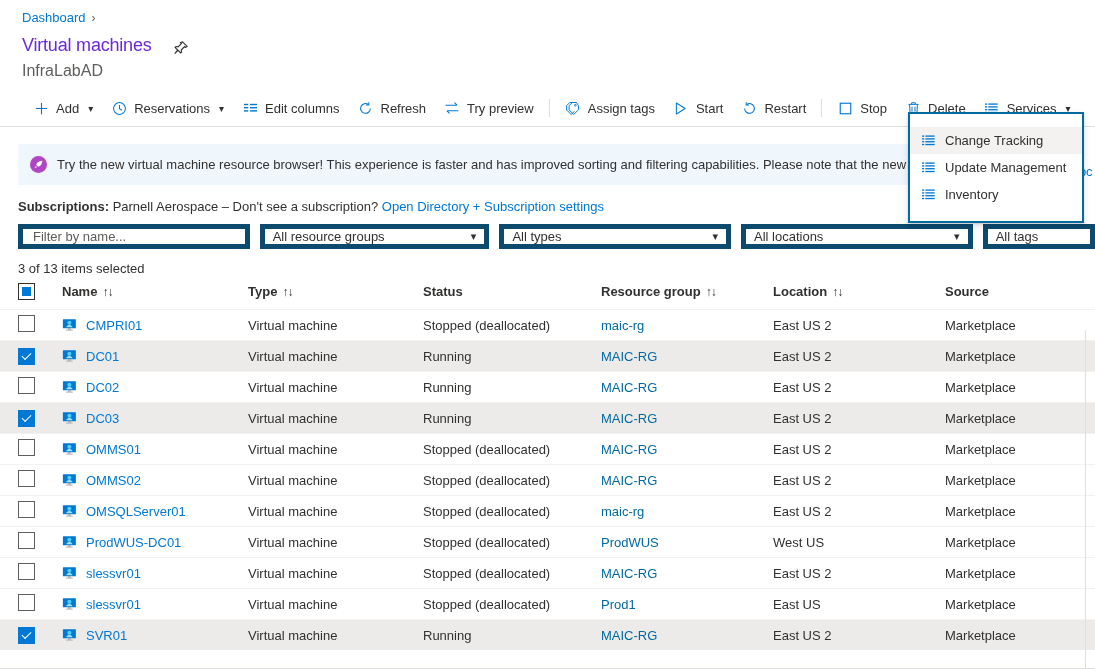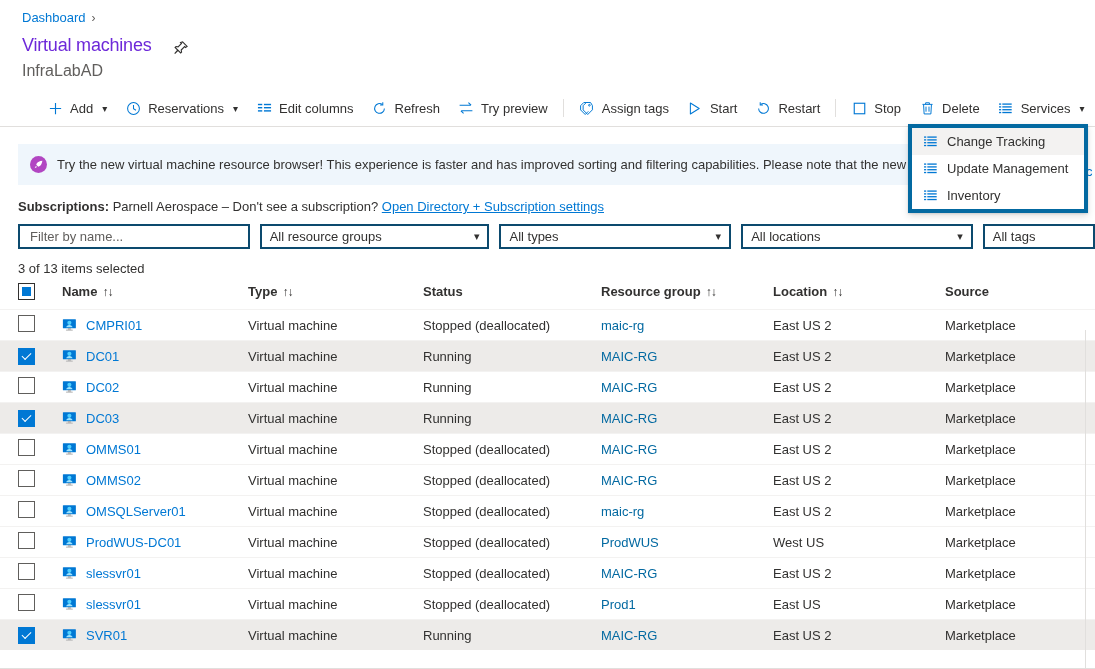--- a/index.html
+++ b/index.html
@@ -67,21 +67,21 @@
     font-size: 16px;
     color: #605e5c;
   }
 
   
   .commandbar {
     display: flex;
     align-items: center;
     height: 36px;
     margin-top: 10px;
-    padding-left: 38px;
+    padding-left: 24px;
     border-bottom: 1px solid #e1dfdd;
     gap: 0px;
   }
   .cmd {
     display: flex;
     align-items: center;
     height: 30px;
     padding: 0 9px;
     font-size: 13px;
     color: #323130;
@@ -137,32 +137,32 @@
   }
   .banner-text { white-space: nowrap; }
 
   
   .subs {
     padding: 14px 0 0 18px;
     font-size: 13px;
     color: #323130;
   }
   .subs b { font-weight: 700; }
-  .subs .sub-link { color: #0078d4; cursor: pointer; text-decoration: underline; }
+  .subs .sub-link { color: #0078d4; cursor: pointer; }
 
   
   .filters {
     display: flex;
     padding: 10px 0 0 18px;
     gap: 10px;
     align-items: center;
   }
   .fld {
     height: 25px;
-    border: 2px solid #0c4a6e;
+    border: 5px solid #0c4a6e;
     background: #fff;
     display: flex;
     align-items: center;
     padding: 0 8px;
     font-size: 13px;
     box-sizing: border-box;
   }
   .fld input {
     border: 0;
     outline: 0;
@@ -275,26 +275,26 @@
     content: "";
     width: 9px;
     height: 9px;
     background: #0078d4;
   }
 
   
   .dropdown {
     position: absolute;
     left: 908px;
-    top: 124px;
+    top: 112px;
     width: 172px;
     background: #ffffff;
-    border: 4px solid #0369a1;
+    border: 2px solid #0369a1;
     box-shadow: 0 3.2px 7.2px rgba(0,0,0,0.13), 0 0.6px 1.8px rgba(0,0,0,0.11);
-    padding: 0 0;
+    padding: 13px 0;
     z-index: 40;
   }
   .dd-item {
     display: flex;
     align-items: center;
     height: 27px;
     padding: 0 10px;
     gap: 9px;
     font-size: 13px;
     color: #323130;

